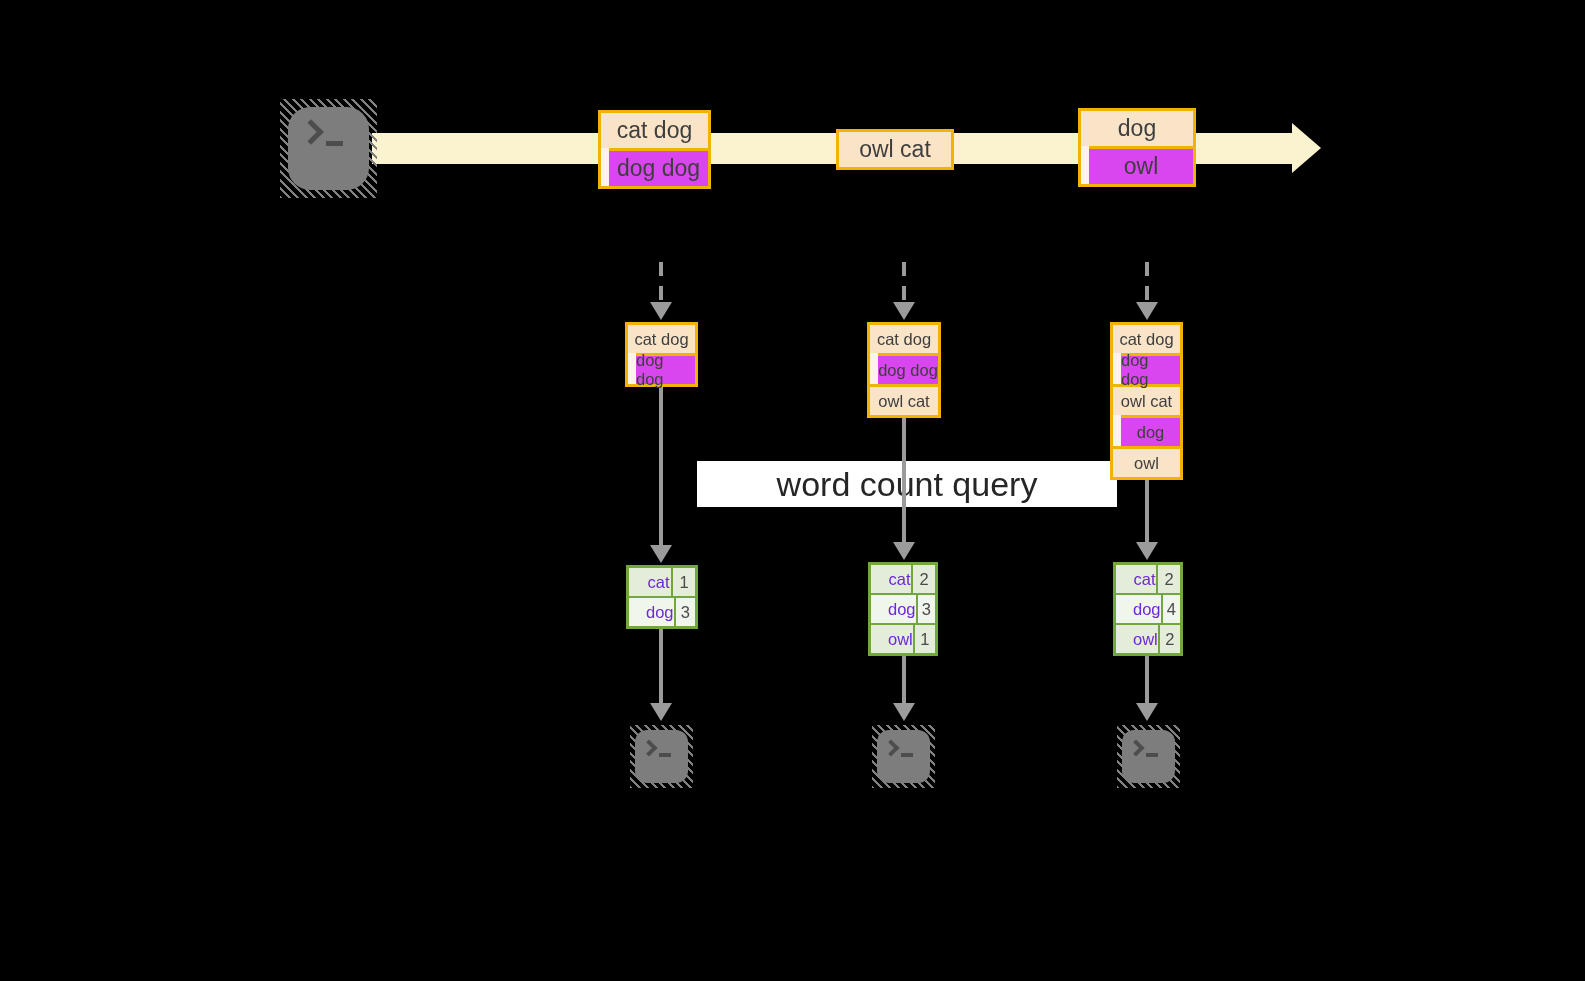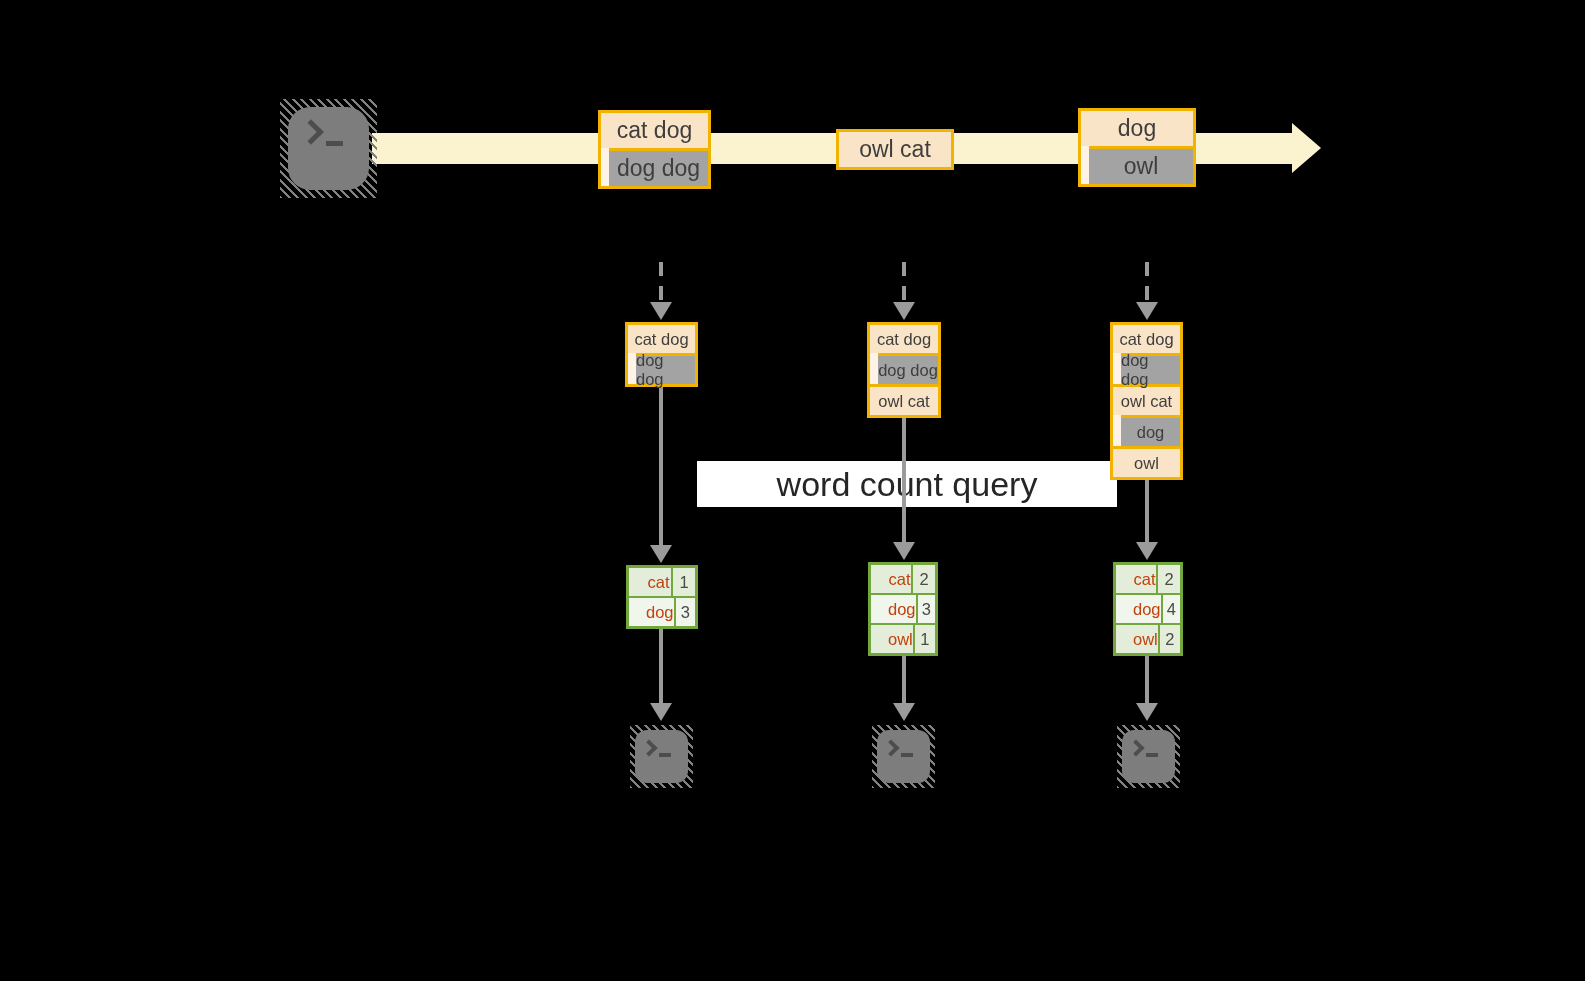--- a/index.html
+++ b/index.html
@@ -10,32 +10,32 @@
   
   .stream-band{background:#FBF2CF;}
   .stream-head{width:0;height:0;border-top:25px solid transparent;border-bottom:25px solid transparent;
                border-left:29px solid #FBF2CF;}
 
   
   .obox{border:3px solid #F1B301;box-sizing:border-box;background:#FDF4E7;z-index:3;}
   .ocell{display:flex;align-items:center;justify-content:center;color:#3E3E3E;}
   .ocell + .ocell{border-top:3px solid #F1B301;}
   .fill-a{background:#FAE4C8;}
-  .fill-b{background:#a3a3a3;margin-left:8px;}
+  .fill-b{background:#d946ef;margin-left:8px;}
   .rec .ocell{height:35px;font-size:23px;}
   .stk .ocell{height:28px;font-size:16.5px;}
 
   
   .gtable{border:3px solid #72A73E;box-sizing:border-box;z-index:3;background:#fff;}
   .grow{display:flex;height:28px;}
   .grow + .grow{border-top:2px solid #72A73E;}
   .row-a{background:#E4EDDA;}
   .row-b{background:#F1F6ED;}
   .gword{flex:1 1 auto;border-right:2px solid #72A73E;display:flex;align-items:center;justify-content:center;
-         font-size:16.5px;color:#c2410c;margin-left:17px;}
+         font-size:16.5px;color:#6d28d9;margin-left:17px;}
   .gcount{width:22px;display:flex;align-items:center;justify-content:center;font-size:16.5px;color:#4A4A4A;}
 
   
   .vline{width:4px;background:#9B9B9B;z-index:2;}
   .vdash{width:4px;background:repeating-linear-gradient(to bottom,#9B9B9B 0 14px,transparent 14px 24px);z-index:2;}
   .ahead{width:0;height:0;border-left:11px solid transparent;border-right:11px solid transparent;
          border-top:18px solid #9B9B9B;z-index:2;}
 
   
   .term{z-index:3;background:repeating-linear-gradient(45deg,#828282 0 2px,transparent 2px 6px);}

